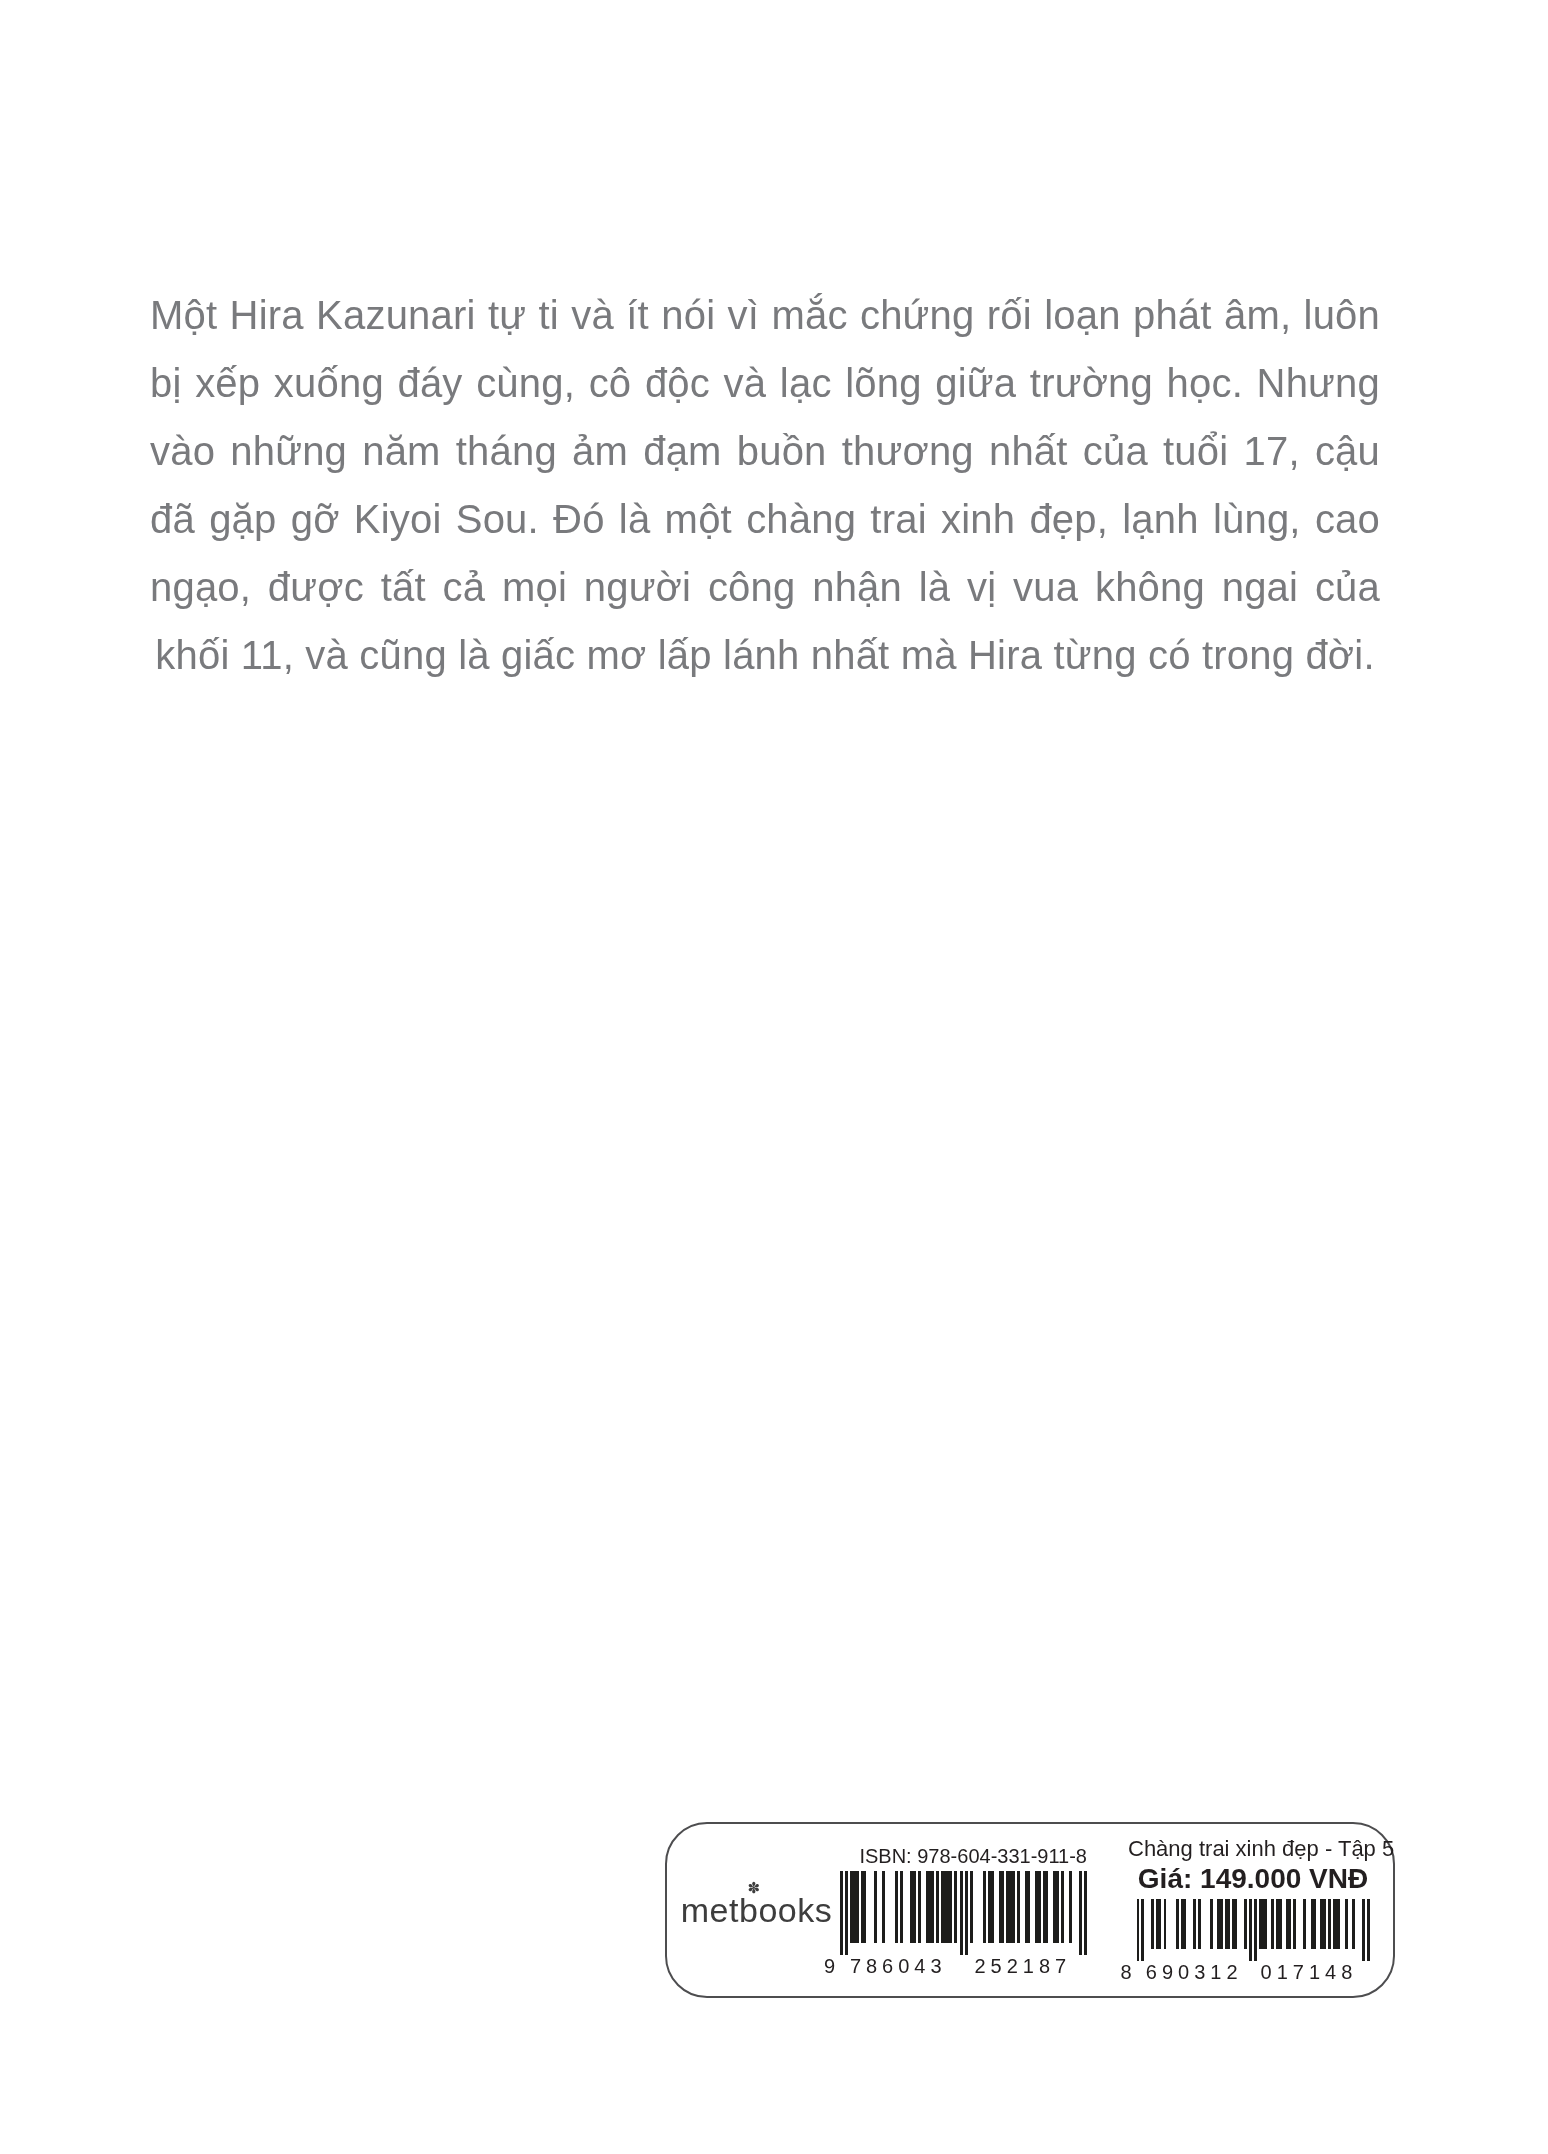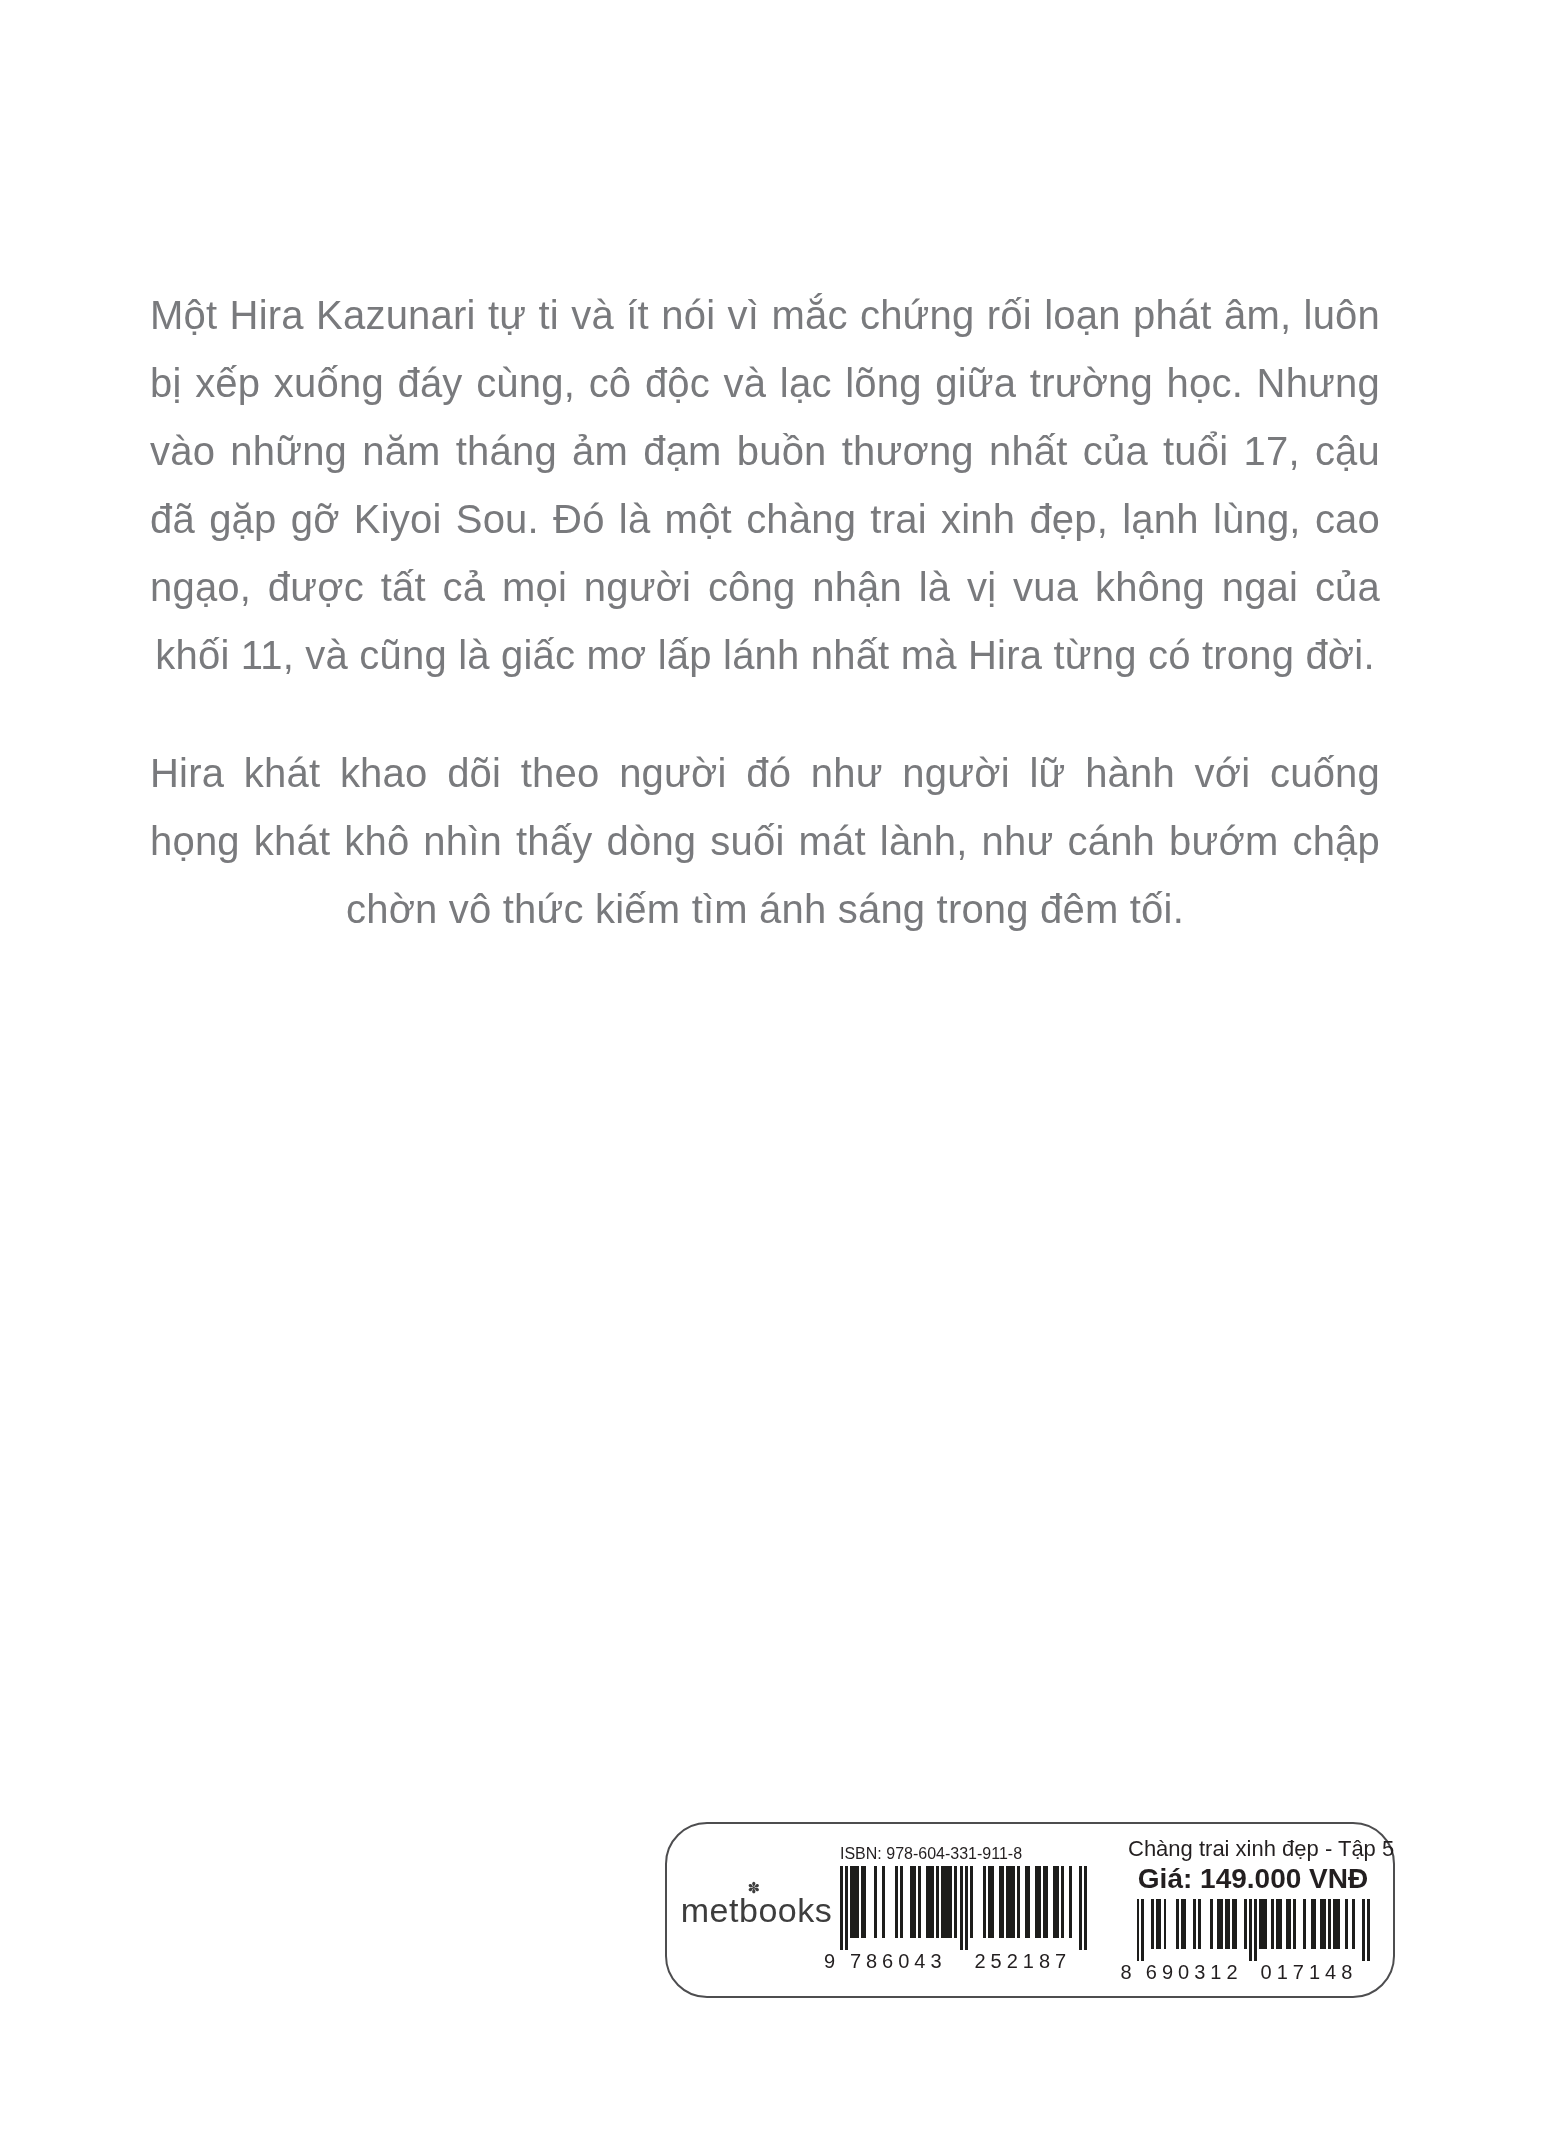--- a/index.html
+++ b/index.html
@@ -53,22 +53,22 @@
     position:absolute;
     left:44%;top:-12px;
     font-size:15px;color:#3d3d3d;
   }
   .isbn-zone{
     position:absolute;
     left:173px;top:21px;
     width:247px;
   }
   .isbn-text{
-    font-size:16px;
-    text-align:left;
+    font-size:20px;
+    text-align:right;
     white-space:nowrap;
     margin-bottom:3px;
     color:#231f20;
   }
   .retail-zone{
     position:absolute;
     right:15px;top:12px;
     width:250px;
   }
   .book-title{
@@ -104,21 +104,20 @@
   .d-left{left:4%;width:44%;letter-spacing:5px;}
   .d-right{left:52%;width:44%;text-align:center;letter-spacing:5px;}
 </style>
 </head>
 <body>
 
 <div class="page">
 
   <div class="synopsis">
     <p class="para">Một Hira Kazunari tự ti và ít nói vì mắc chứng rối loạn phát âm, luôn bị xếp xuống đáy cùng, cô độc và lạc lõng giữa trường học. Nhưng vào những năm tháng ảm đạm buồn thương nhất của tuổi 17, cậu đã gặp gỡ Kiyoi Sou. Đó là một chàng trai xinh đẹp, lạnh lùng, cao ngạo, được tất cả mọi người công nhận là vị vua không ngai của khối 11, và cũng là giấc mơ lấp lánh nhất mà Hira từng có trong đời.</p>
-    <p class="para">Hira khát khao dõi theo người đó như người lữ hành với cuống họng khát khô nhìn thấy dòng suối mát lành, như cánh bướm chập chờn vô thức kiếm tìm ánh sáng trong đêm tối.</p>
   </div>
 
   <div class="label">
 
     <div class="logo">
       <span class="logo-inner">
         <span class="logo-text">metbooks</span>
         <span class="logo-star">✽</span>
       </span>
     </div>

